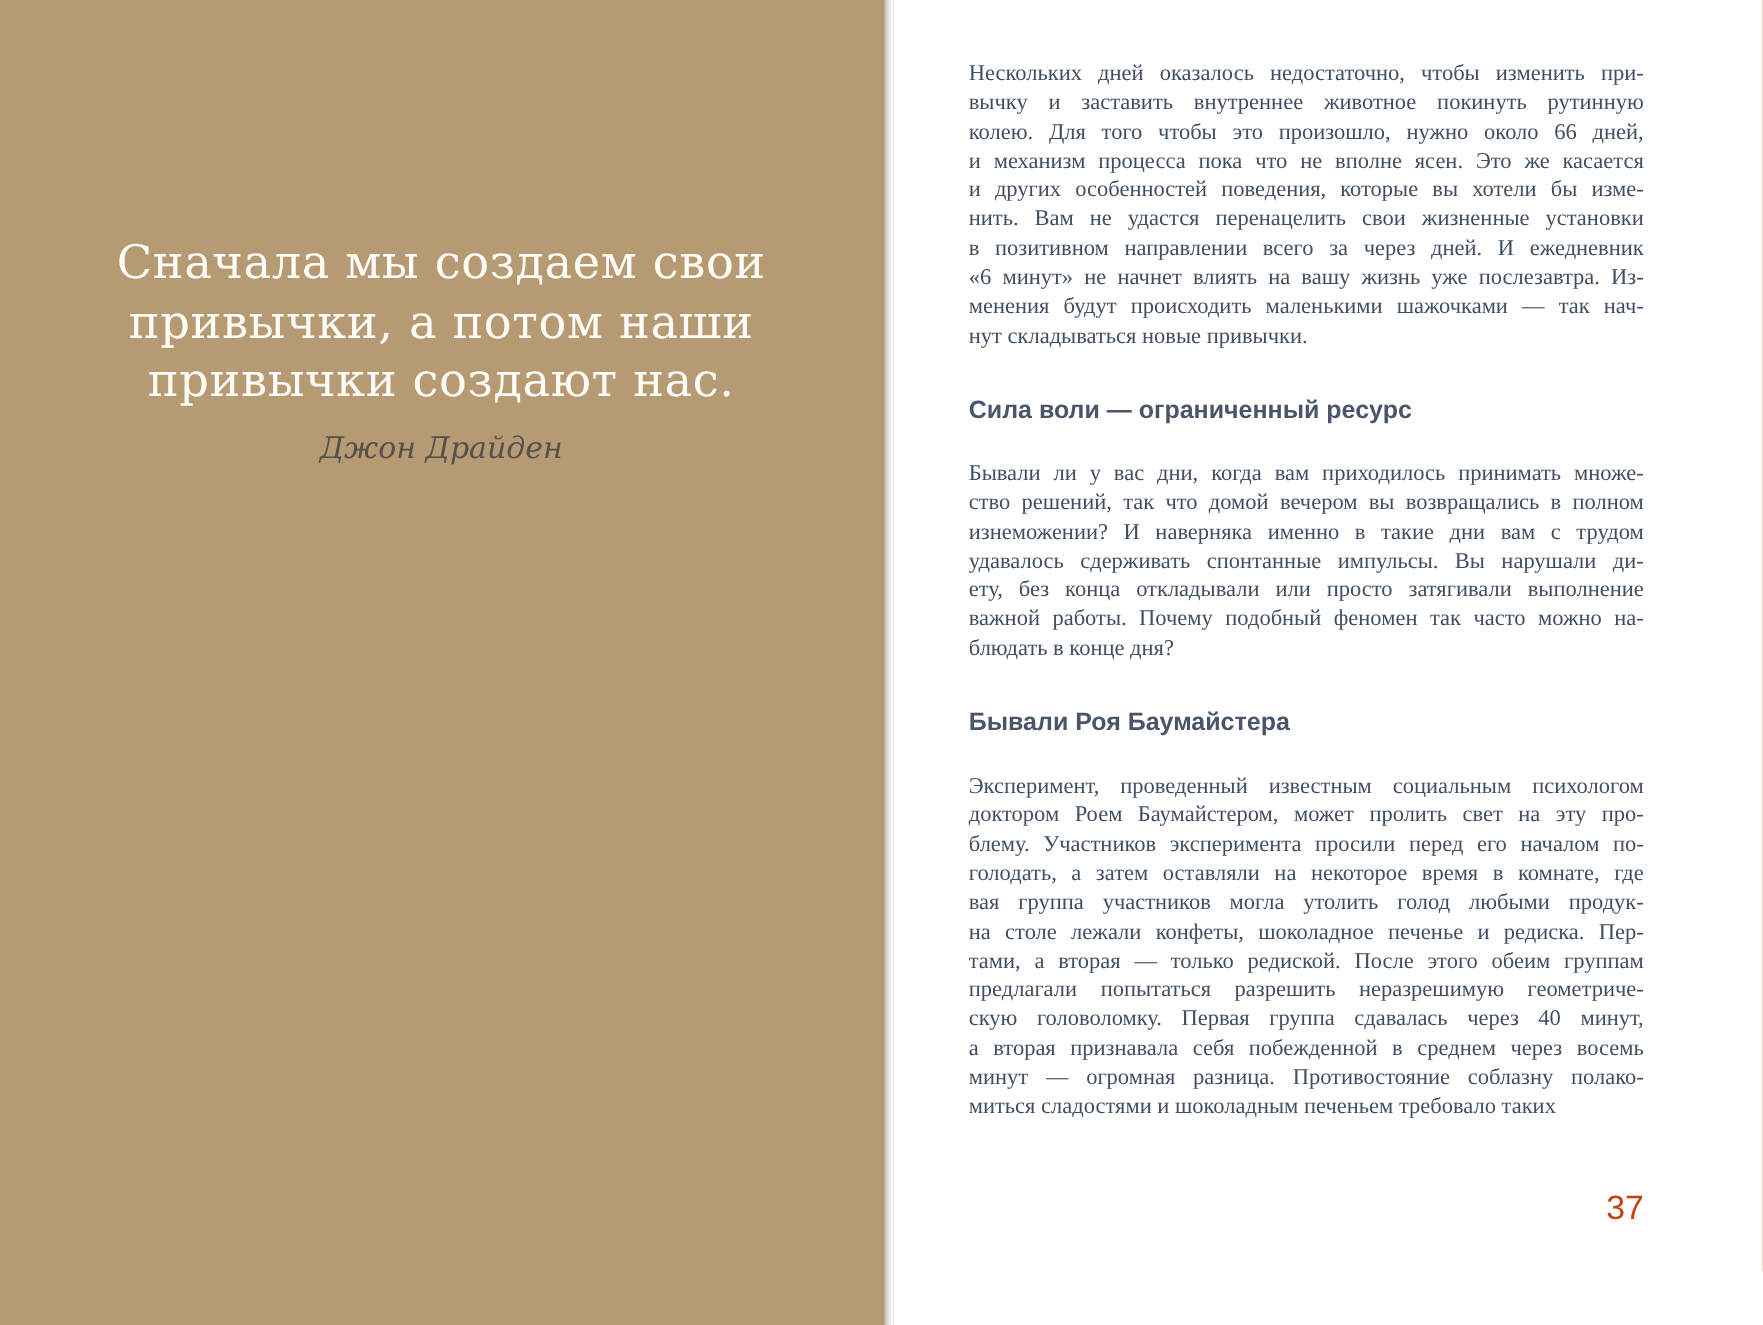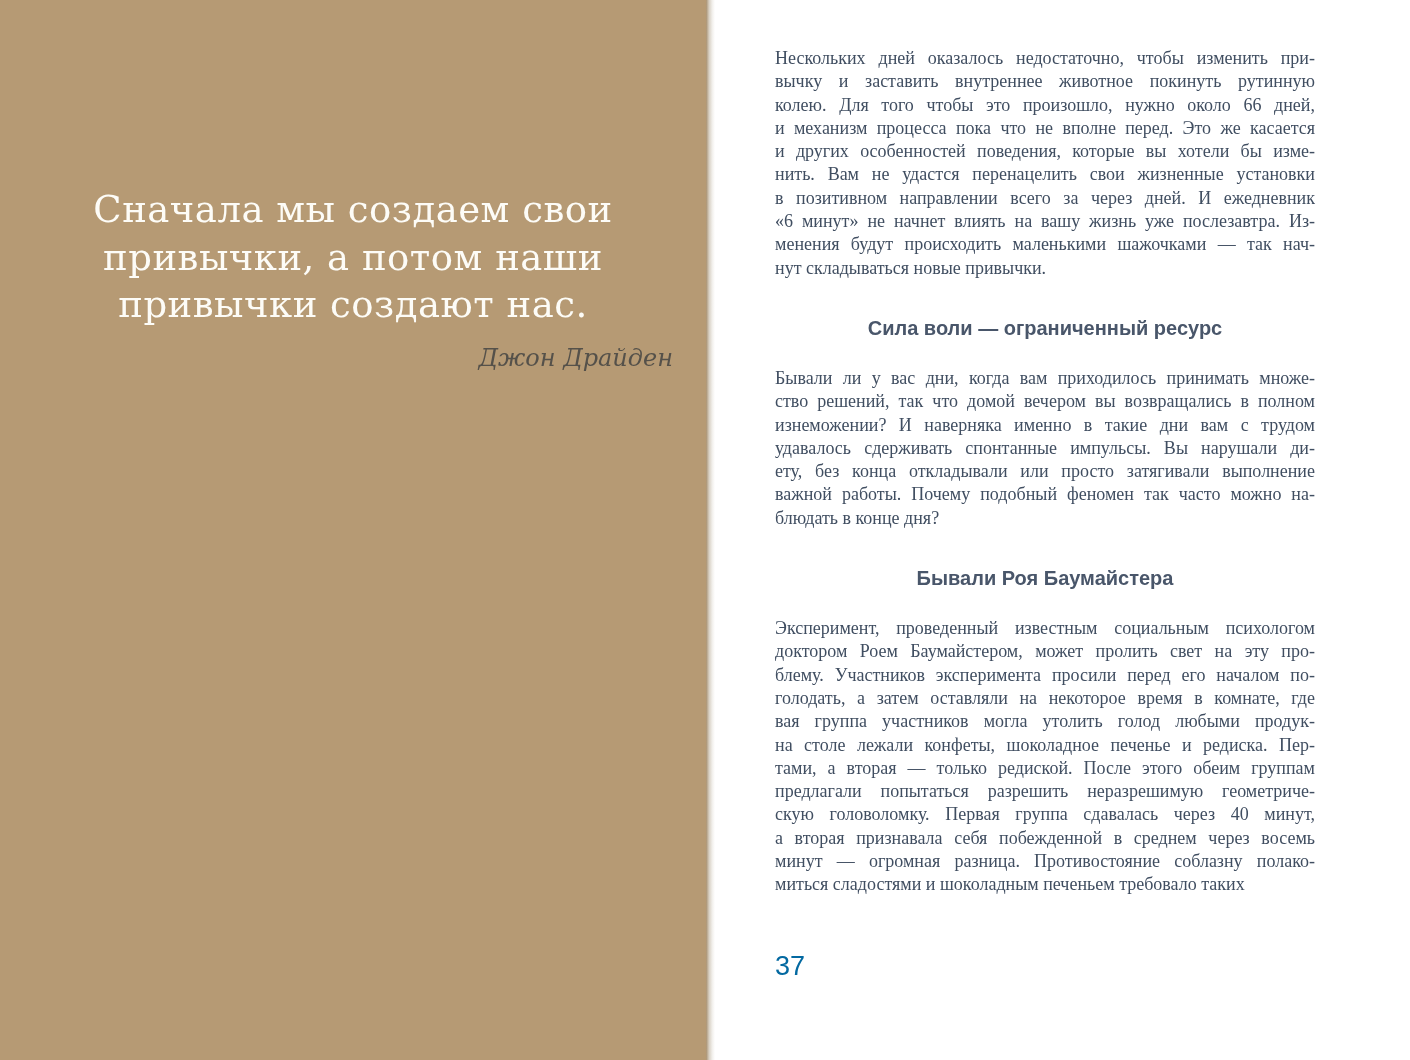--- a/index.html
+++ b/index.html
@@ -29,21 +29,21 @@
     letter-spacing: 0.5px;
     white-space: nowrap;
   }
   .quote-attribution {
     margin-top: 13px;
     font-family: "DejaVu Serif", serif;
     font-style: italic;
     font-size: 24px;
     line-height: 32px;
     color: #55514a;
-    text-align: right;
+    text-align: center;
   }
 
   
   .page-divider {
     position: absolute; left: 706px; top: 0;
     width: 9px; height: 1060px;
     background: linear-gradient(to right, #a8906f, #d8d1c5 35%, #f2f0ec 70%, #ffffff);
   }
 
   
@@ -73,29 +73,28 @@
   .text-line.last {
     text-align-last: left;
   }
   .section-heading {
     font-family: "Liberation Sans", sans-serif;
     font-weight: bold;
     font-size: 20px;
     height: 26px;
     line-height: 26px;
     color: #49566a;
-    text-align: center;
     margin: 35px 0 26px 0;
   }
   .page-number {
     margin-top: 54px;
     font-family: "Liberation Sans", sans-serif;
     font-size: 27px;
-    color: #0369a1;
-    text-align: left;
+    color: #c2410c;
+    text-align: right;
   }
 </style>
 </head>
 <body>
 
 <div class="left-page">
   <div class="quote-block">
 
     <div id="quote-lines">
         <div class="quote-line">Сначала мы создаем свои</div>
@@ -108,21 +107,21 @@
 
 <div class="page-divider"></div>
 
 <div class="right-page">
   <div class="text-column" id="body-text">
 
   <div class="paragraph">
         <div class="text-line">Нескольких дней оказалось недостаточно, чтобы изменить при-</div>
         <div class="text-line">вычку и заставить внутреннее животное покинуть рутинную</div>
         <div class="text-line">колею. Для того чтобы это произошло, нужно около 66 дней,</div>
-        <div class="text-line">и механизм процесса пока что не вполне перед. Это же касается</div>
+        <div class="text-line">и механизм процесса пока что не вполне ясен. Это же касается</div>
         <div class="text-line">и других особенностей поведения, которые вы хотели бы изме-</div>
         <div class="text-line">нить. Вам не удастся перенацелить свои жизненные установки</div>
         <div class="text-line">в позитивном направлении всего за через дней. И ежедневник</div>
         <div class="text-line">«6 минут» не начнет влиять на вашу жизнь уже послезавтра. Из-</div>
         <div class="text-line">менения будут происходить маленькими шажочками — так нач-</div>
         <div class="text-line last">нут складываться новые привычки.</div>
       </div>
       <div class="section-heading">Сила воли — ограниченный ресурс</div>
       <div class="paragraph">
         <div class="text-line">Бывали ли у вас дни, когда вам приходилось принимать множе-</div>

